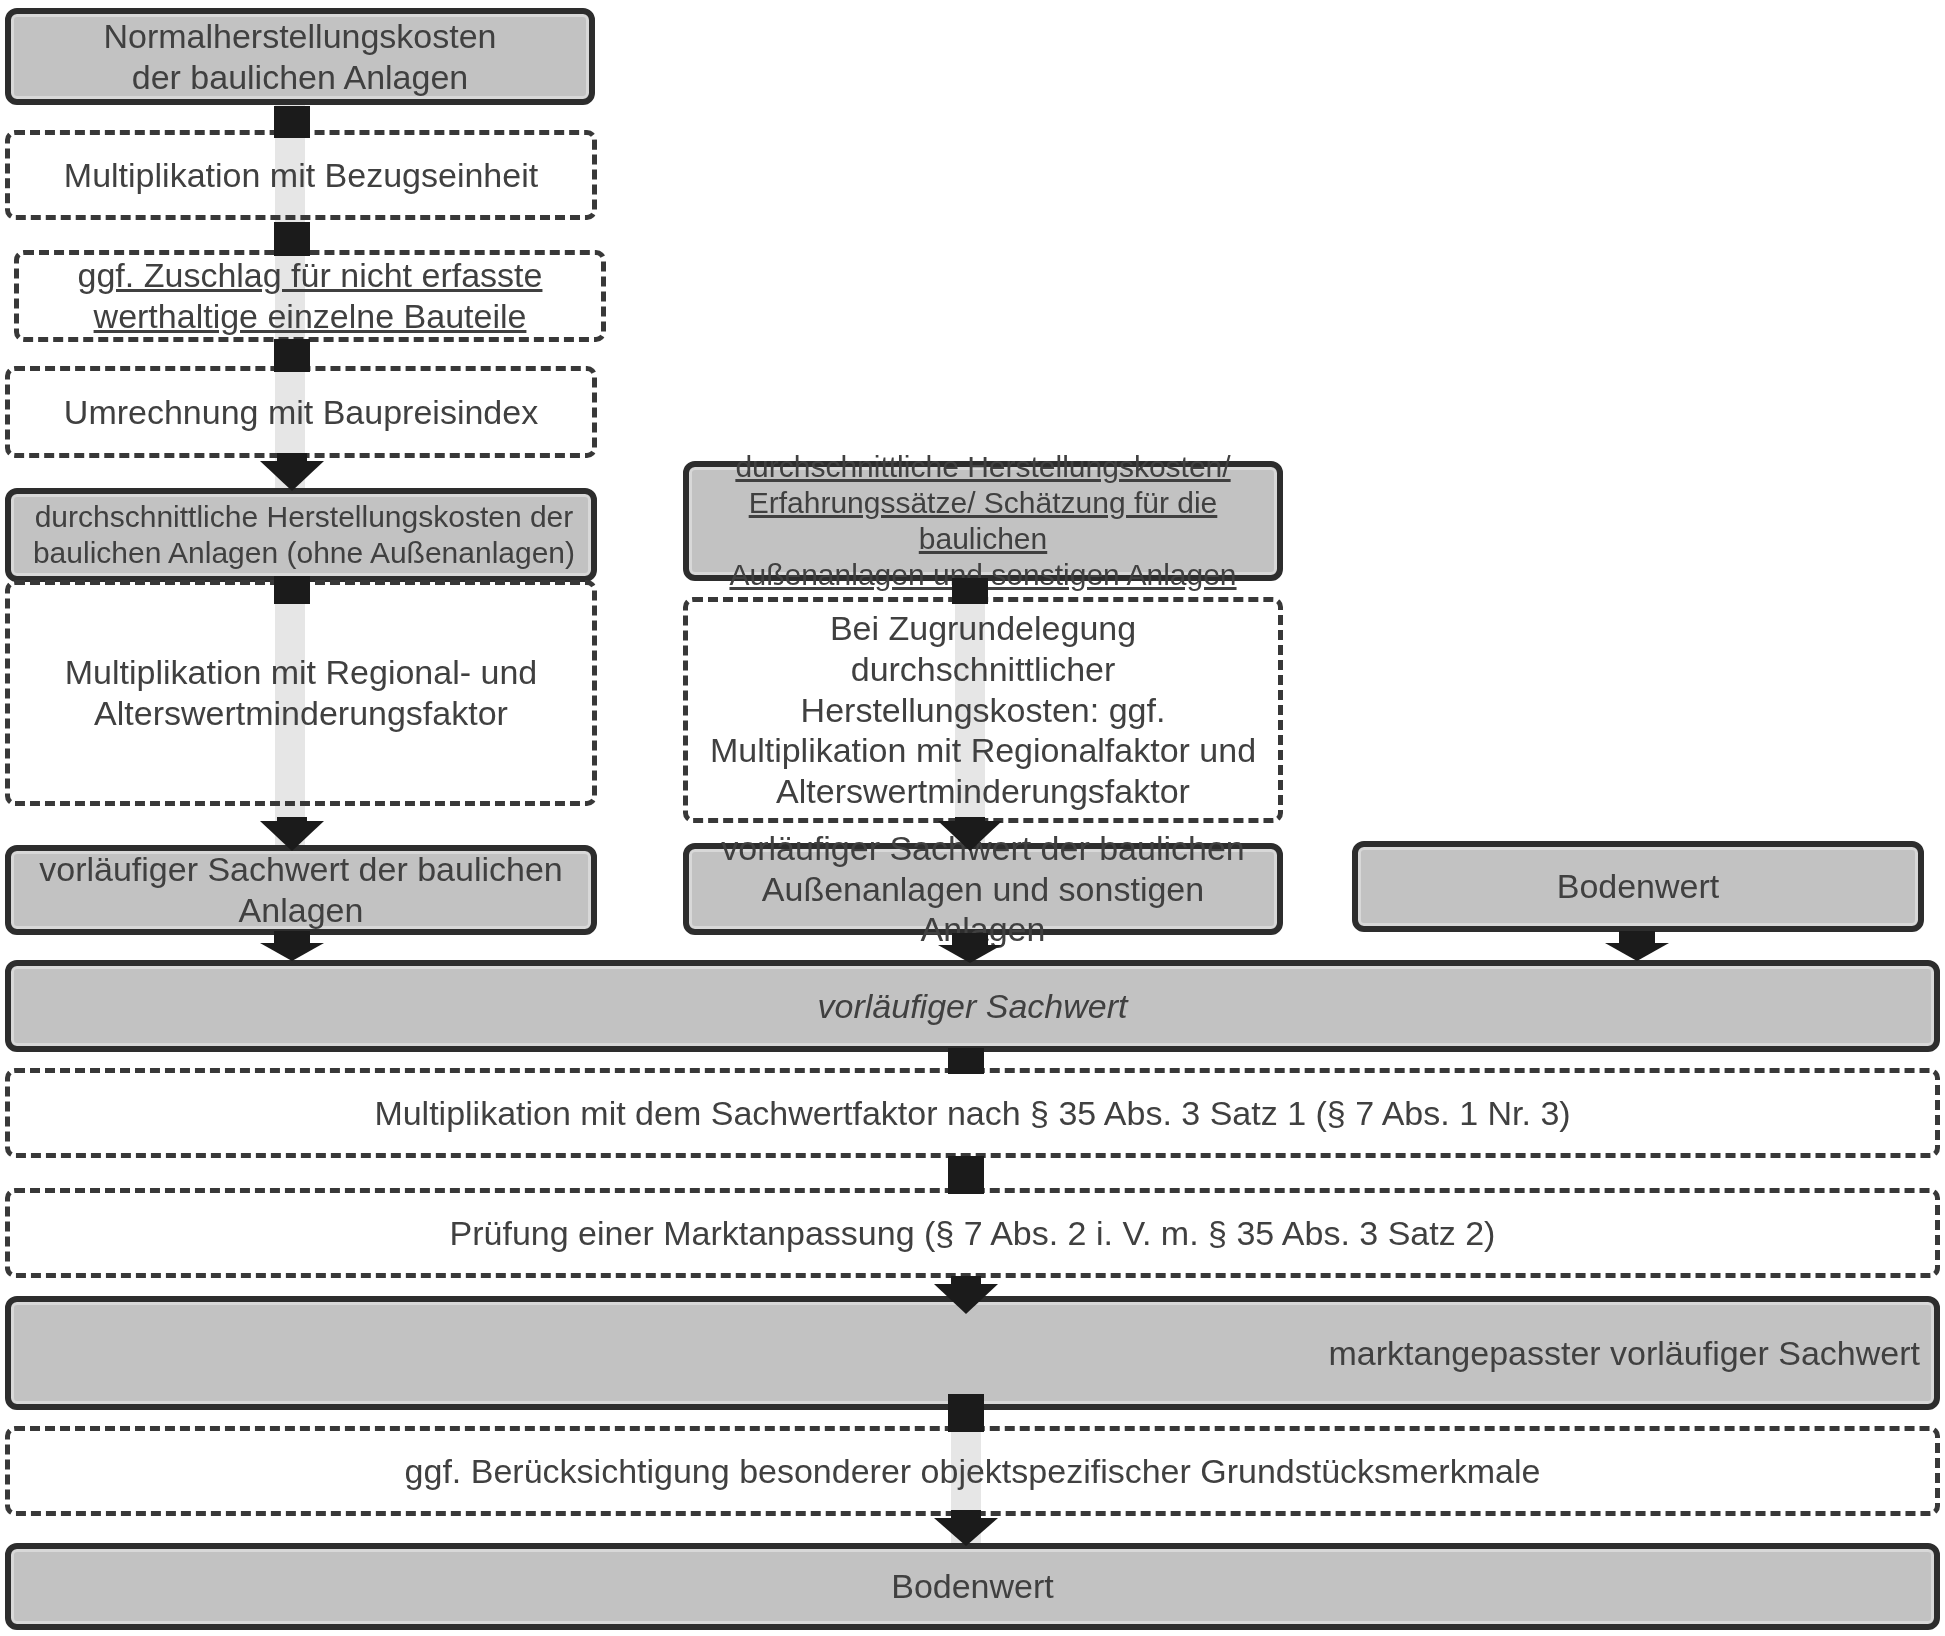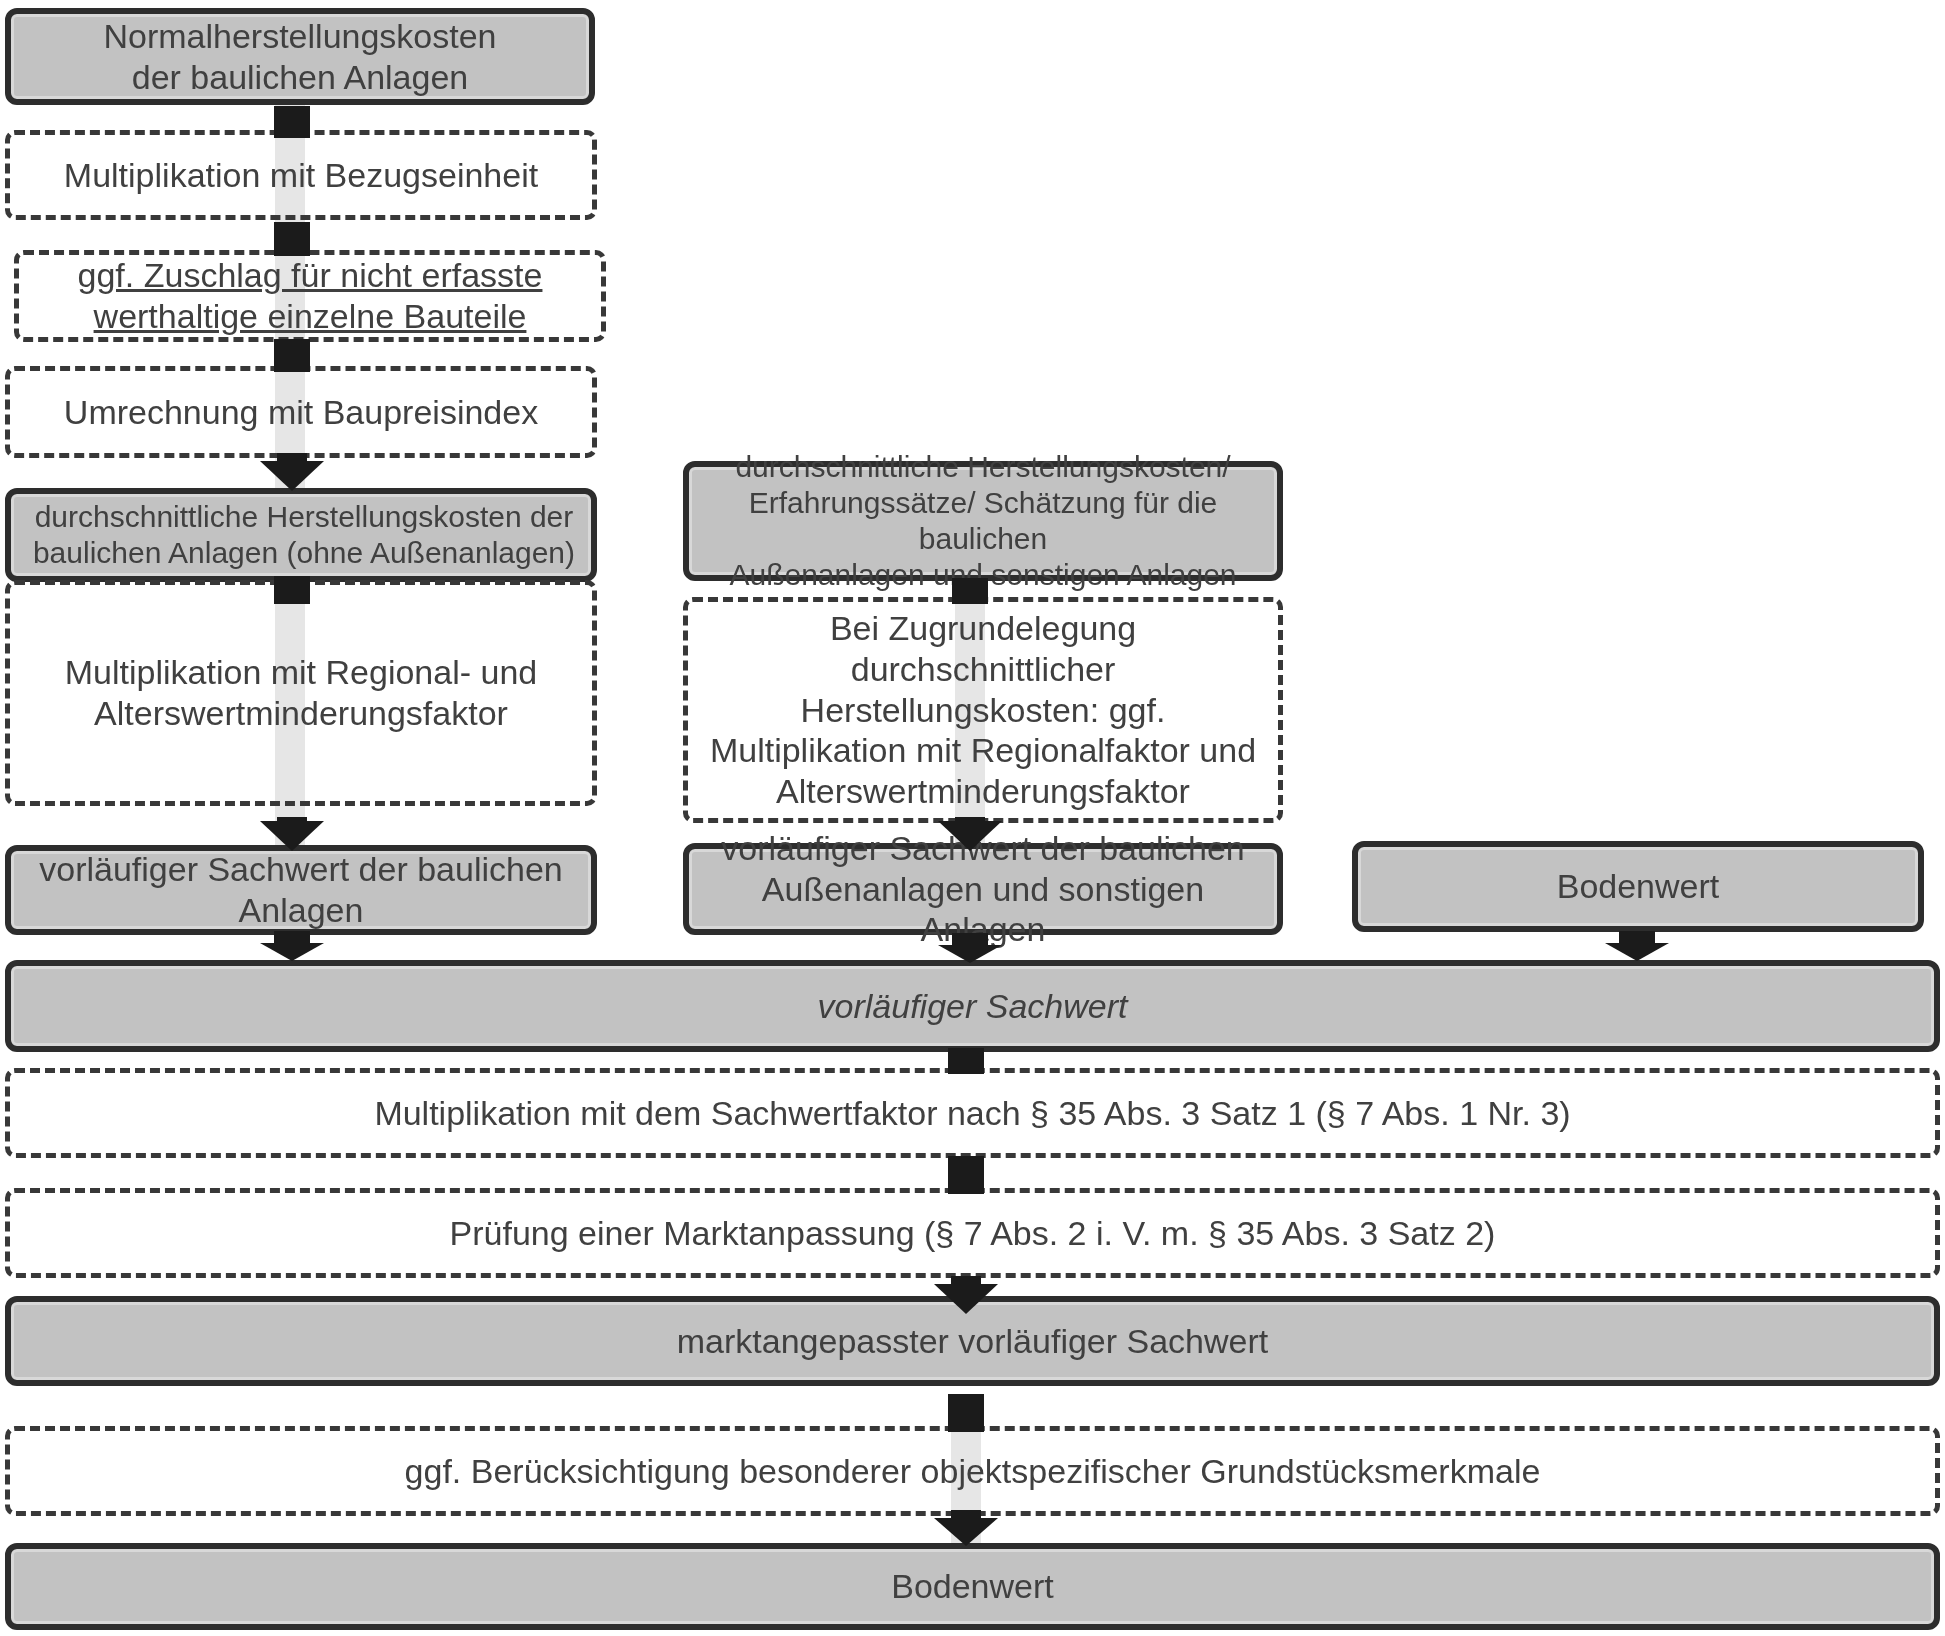--- a/index.html
+++ b/index.html
@@ -99,21 +99,21 @@
   </div>
   <div class="box dashed" style="left:5px;top:580px;width:592px;height:226px;">
     <span class="lbl">Multiplikation mit Regional- und
 Alterswertminderungsfaktor</span>
   </div>
   <div class="box solid" style="left:5px;top:845px;width:592px;height:90px;">
     <span class="lbl">vorläufiger Sachwert der baulichen
 Anlagen</span>
   </div>
 
-  <div class="box solid fs30" style="left:683px;top:461px;width:600px;height:120px;">
+  <div class="box solid fs30" style="left:683px;top:461px;width:600px;height:120px;text-decoration:underline;">
     <span class="lbl">durchschnittliche Herstellungskosten/
 Erfahrungssätze/ Schätzung für die baulichen
 Außenanlagen und sonstigen Anlagen</span>
   </div>
   <div class="box dashed" style="left:683px;top:597px;width:600px;height:226px;">
     <span class="lbl">Bei Zugrundelegung
 durchschnittlicher
 Herstellungskosten: ggf.
 Multiplikation mit Regionalfaktor und
 Alterswertminderungsfaktor</span>
@@ -129,21 +129,21 @@
 
   <div class="box solid" style="left:5px;top:960px;width:1935px;height:92px;font-style:italic;">
     <span class="lbl">vorläufiger Sachwert</span>
   </div>
   <div class="box dashed" style="left:5px;top:1068px;width:1935px;height:90px;">
     <span class="lbl">Multiplikation mit dem Sachwertfaktor nach § 35 Abs. 3 Satz 1 (§ 7 Abs. 1 Nr. 3)</span>
   </div>
   <div class="box dashed" style="left:5px;top:1188px;width:1935px;height:90px;">
     <span class="lbl">Prüfung einer Marktanpassung (§ 7 Abs. 2 i. V. m. § 35 Abs. 3 Satz 2)</span>
   </div>
-  <div class="box solid" style="left:5px;top:1296px;width:1935px;height:90px;">
+  <div class="box solid" style="left:5px;top:1296px;width:1935px;height:114px;text-align:right;">
     <span class="lbl">marktangepasster vorläufiger Sachwert</span>
   </div>
   <div class="box dashed" style="left:5px;top:1426px;width:1935px;height:90px;">
     <span class="lbl">ggf. Berücksichtigung besonderer objektspezifischer Grundstücksmerkmale</span>
   </div>
   <div class="box solid" style="left:5px;top:1543px;width:1935px;height:87px;">
     <span class="lbl">Bodenwert</span>
   </div>
 
   <div class="plug" style="left:274px;top:106px;height:32px;"></div>

